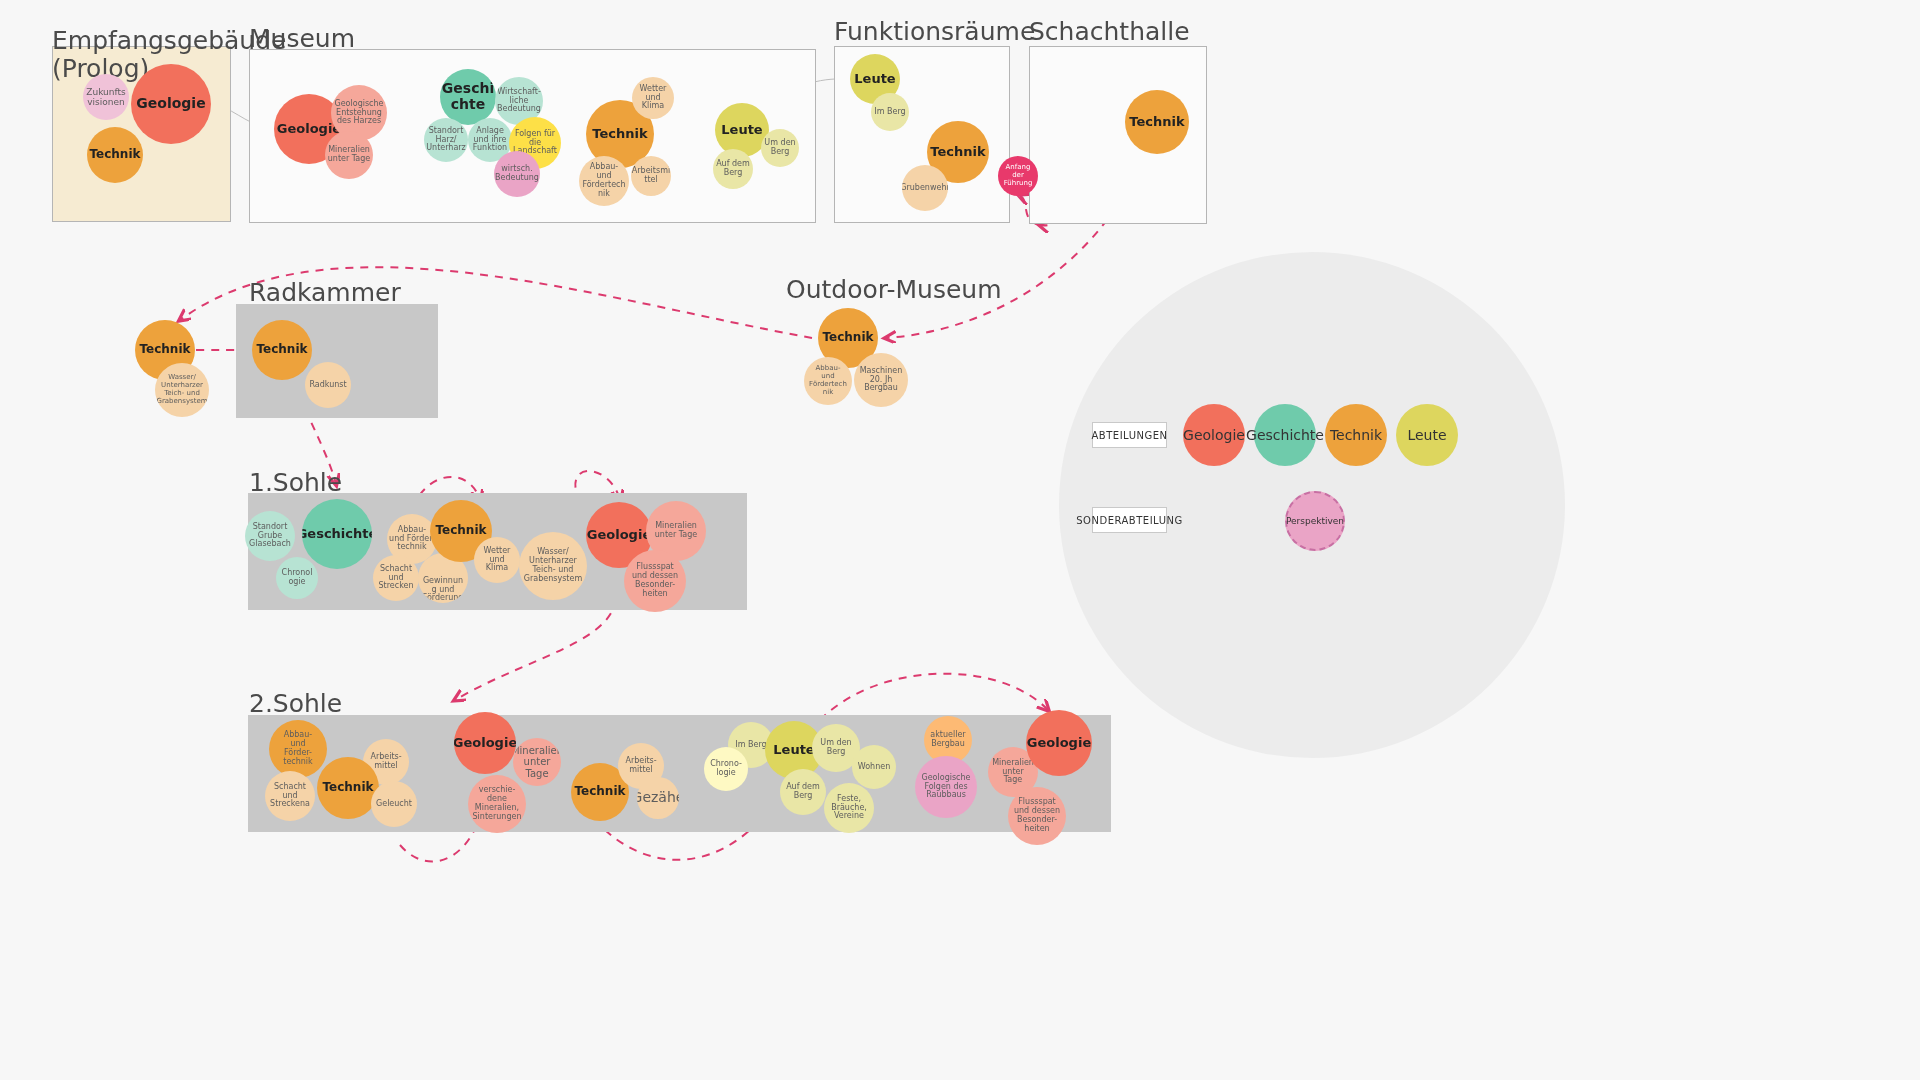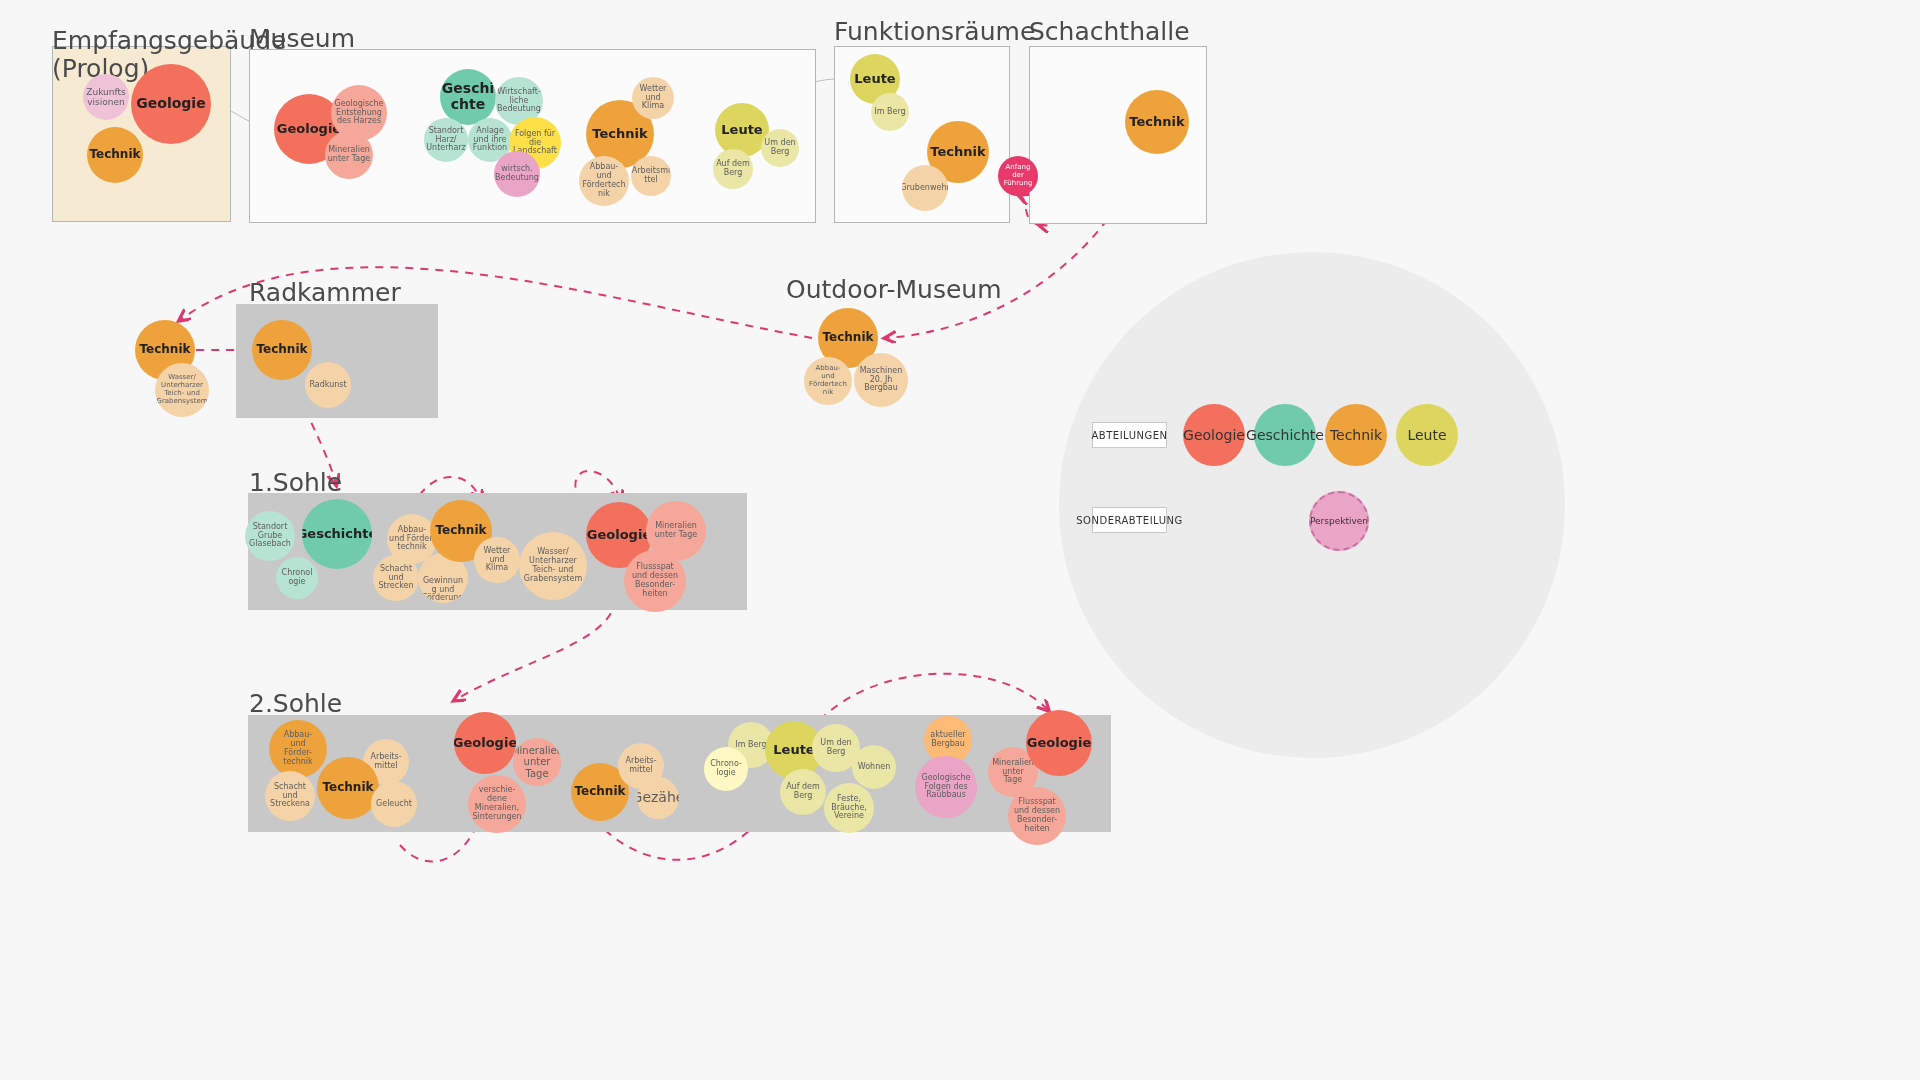--- a/index.html
+++ b/index.html
@@ -90,21 +90,21 @@
       </div>
       <div class="legend-circle" style="left: 1254px; top: 404px; width: 62px; height: 62px; background: rgb(111, 203, 171);">
         <span>Geschichte</span>
       </div>
       <div class="legend-circle" style="left: 1325px; top: 404px; width: 62px; height: 62px; background: rgb(237, 162, 60);">
         <span>Technik</span>
       </div>
       <div class="legend-circle" style="left: 1396px; top: 404px; width: 62px; height: 62px; background: rgb(221, 214, 94);">
         <span>Leute</span>
       </div>
-      <div class="legend-circle" style="left: 1285px; top: 491px; width: 56px; height: 56px; background: rgb(234, 164, 198); border: 2px dashed rgb(200, 111, 163); font-size: 9px; margin-left: 24px;">
+      <div class="legend-circle" style="left: 1285px; top: 491px; width: 56px; height: 56px; background: rgb(234, 164, 198); border: 2px dashed rgb(200, 111, 163); font-size: 9px;">
         <span>Perspektiven</span>
       </div>
     </div>
   <div id="bubbles-layer">
       <div class="bubble sub" style="left: 83px; top: 74px; width: 46px; height: 46px; background: rgb(240, 194, 216); font-size: 9px;">
         <span style="white-space: pre-line;">Zukunfts
 visionen</span>
       </div>
       <div class="bubble main" style="left: 131px; top: 64px; width: 80px; height: 80px; background: rgb(242, 112, 92); font-size: 14px;">
         <span style="white-space: pre-line;">Geologie</span>

